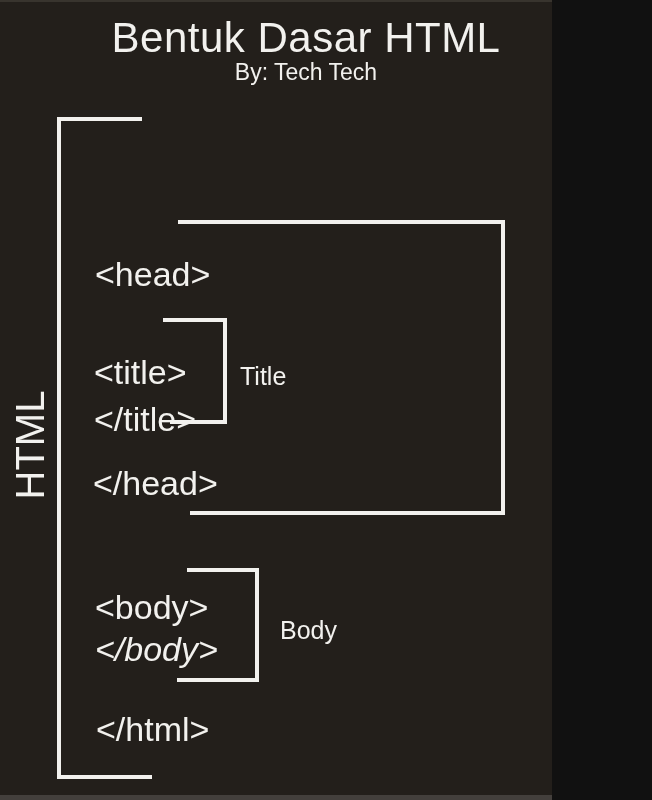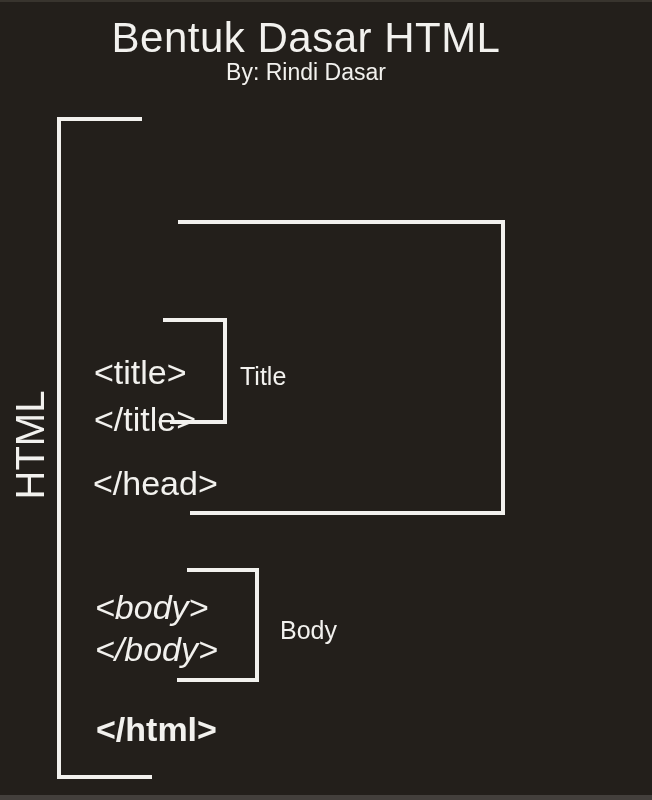--- a/index.html
+++ b/index.html
@@ -2,21 +2,21 @@
 <html style="--background: #231F1B; --foreground: #F2F1EE; --bottom-edge: #433F3C;"><head>
 <meta charset="utf-8">
 <style>
   html, body {
     margin: 0;
     padding: 0;
     background: #111;
   }
   .stage {
     position: relative;
-    width: 652px;
+    width: 552px;
     height: 800px;
     overflow: hidden;
     background: var(--background, #231F1B);
     font-family: "Liberation Sans", sans-serif;
     color: var(--foreground, #F2F1EE);
   }
   .edge-top {
     position: absolute;
     left: 0; top: 0;
     width: 652px; height: 2px;
@@ -76,21 +76,21 @@
   }
 </style>
 </head>
 <body>
 
 <div class="stage">
 
   <div class="edge-top"></div>
 
   <div class="page-title">Bentuk Dasar HTML</div>
-  <div class="page-subtitle">By: Rindi Dasar</div>
+  <div class="page-subtitle">By: Tech Tech</div>
 
   <div>
     <div class="line" style="left:57px; top:117px; width:4px; height:662px;"></div>
     <div class="line" style="left:57px; top:117px; width:85px; height:4px;"></div>
     <div class="line" style="left:57px; top:775px; width:95px; height:4px;"></div>
   </div>
 
   <div>
     <div class="line" style="left:501px; top:220px; width:4px; height:295px;"></div>
     <div class="line" style="left:178px; top:220px; width:327px; height:4px;"></div>
@@ -102,26 +102,27 @@
     <div class="line" style="left:163px; top:318px; width:64px; height:4px;"></div>
     <div class="line" style="left:170px; top:420px; width:57px; height:4px;"></div>
   </div>
 
   <div>
     <div class="line" style="left:255px; top:568px; width:4px; height:114px;"></div>
     <div class="line" style="left:187px; top:568px; width:72px; height:4px;"></div>
     <div class="line" style="left:177px; top:678px; width:82px; height:4px;"></div>
   </div>
 
+  <div class="tag" style="left:95px; top:257px;">&lt;head&gt;</div>
   <div class="tag" style="left:94px; top:355px;">&lt;title&gt;</div>
   <div class="tag" style="left:94px; top:383px;margin-top:19px;">&lt;/title&gt;</div>
   <div class="tag" style="left:93px; top:466px;">&lt;/head&gt;</div>
-  <div class="tag" style="left:95px; top:590px;font-style:italic;">&lt;body&gt;</div>
+  <div class="tag" style="left:95px; top:590px;">&lt;body&gt;</div>
   <div class="tag" style="left:95px; top:632px;font-style:italic;">&lt;/body&gt;</div>
-  <div class="tag" style="left:96px; top:712px;font-weight:bold;">&lt;/html&gt;</div>
+  <div class="tag" style="left:96px; top:712px;">&lt;/html&gt;</div>
 
   <div class="label-html">HTML</div>
   <div class="label" style="left:240px; top:359px;">Title</div>
   <div class="label" style="left:280px; top:613px;">Body</div>
 
   <div class="edge-bottom"></div>
 
 </div>
 
 </body></html>

